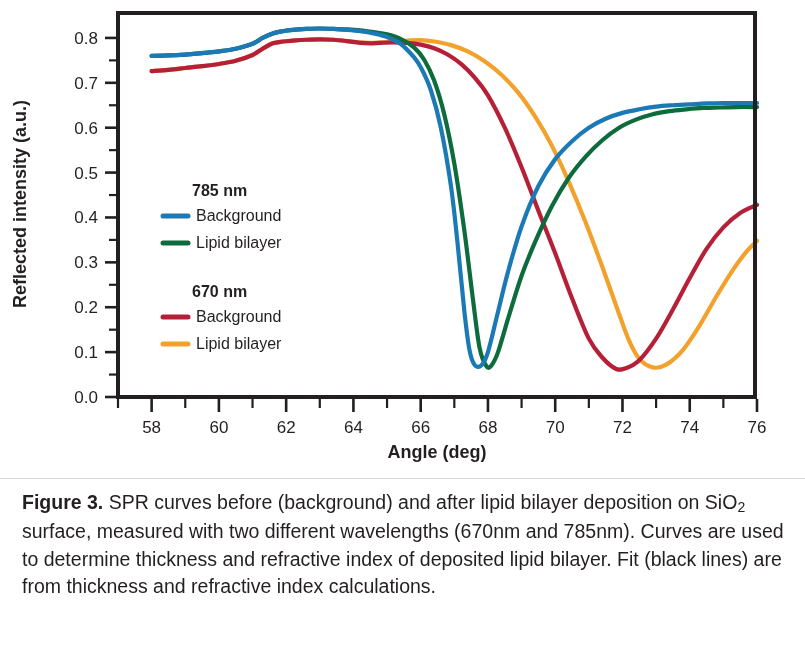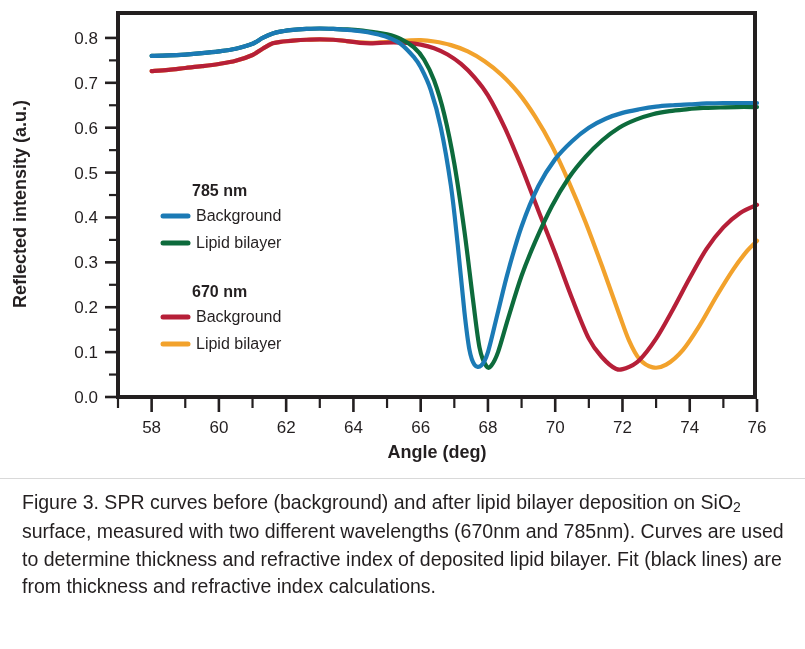--- a/index.html
+++ b/index.html
@@ -56,21 +56,21 @@
     left: 22px;
     top: 489px;
     width: 762px;
     font-family: "Liberation Sans", sans-serif;
     font-size: 19.5px;
     line-height: 1.42;
     color: #231f20;
     text-align: left;
   }
   #caption .caption-lead {
-    font-weight: normal;
+    font-weight: bold;
   }
   #caption sub {
     font-size: 0.72em;
     vertical-align: -0.22em;
   }
   .divider {
     position: absolute;
     left: 0;
     width: 805px;
     height: 1px;

